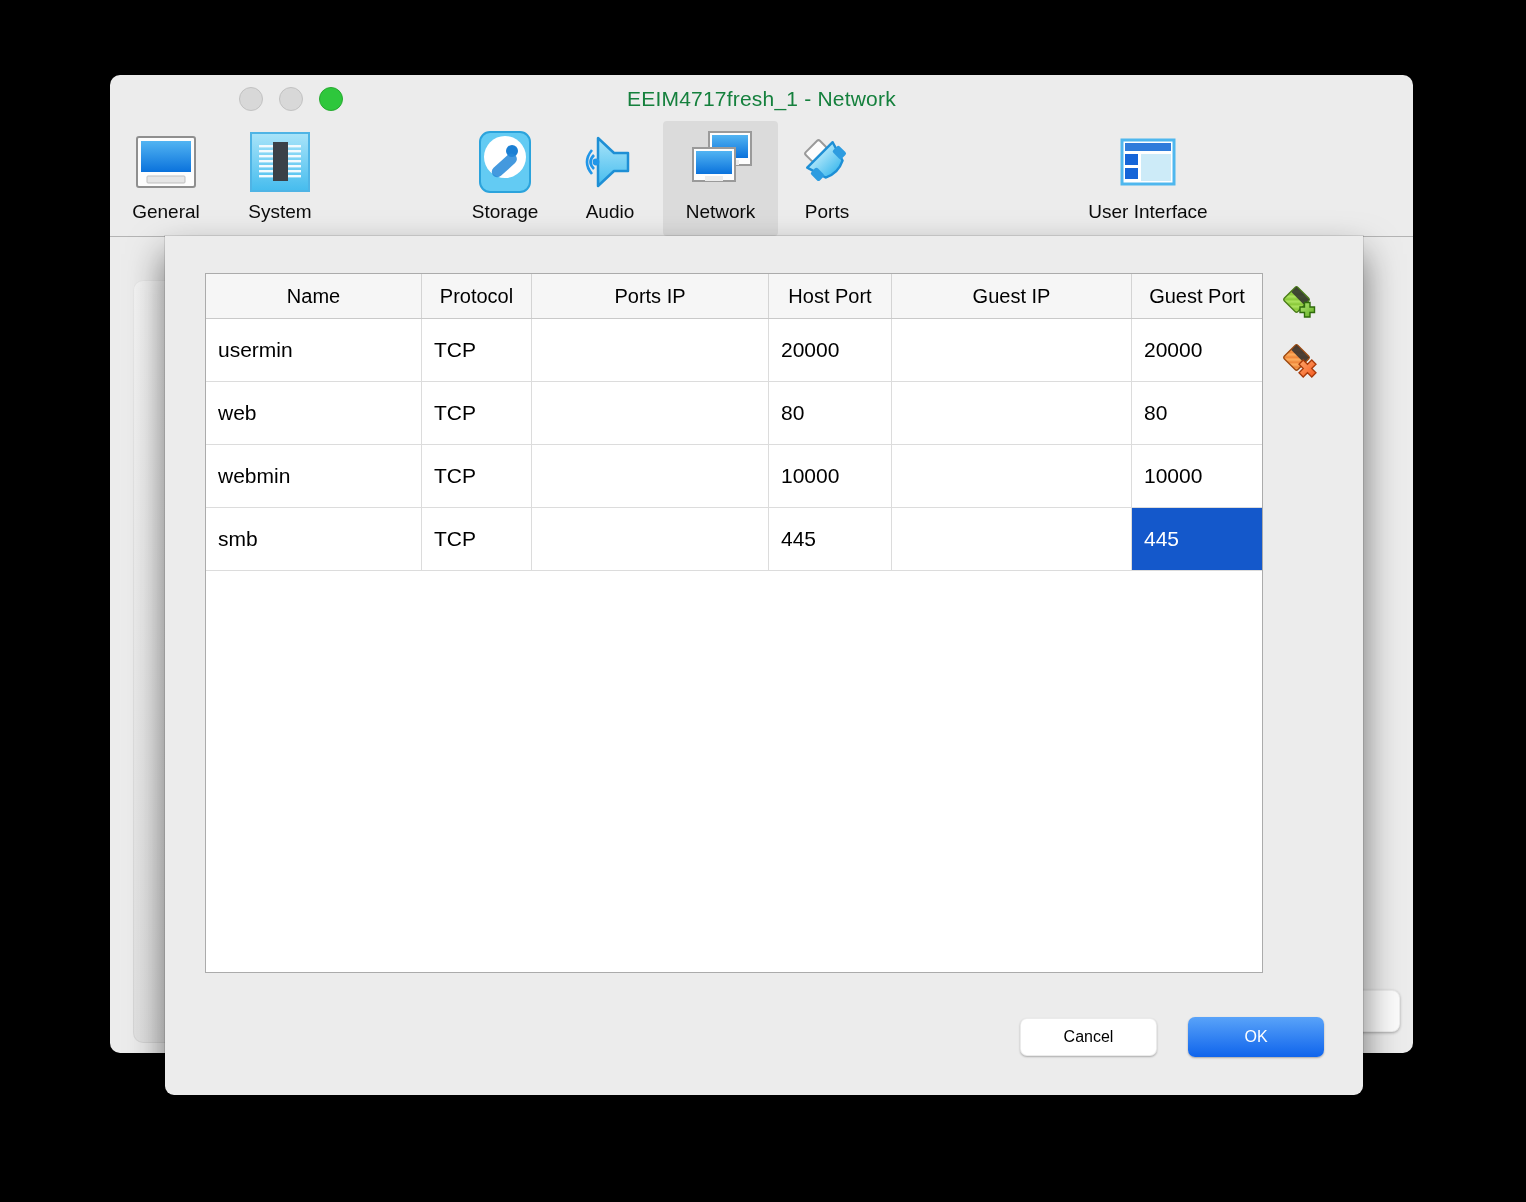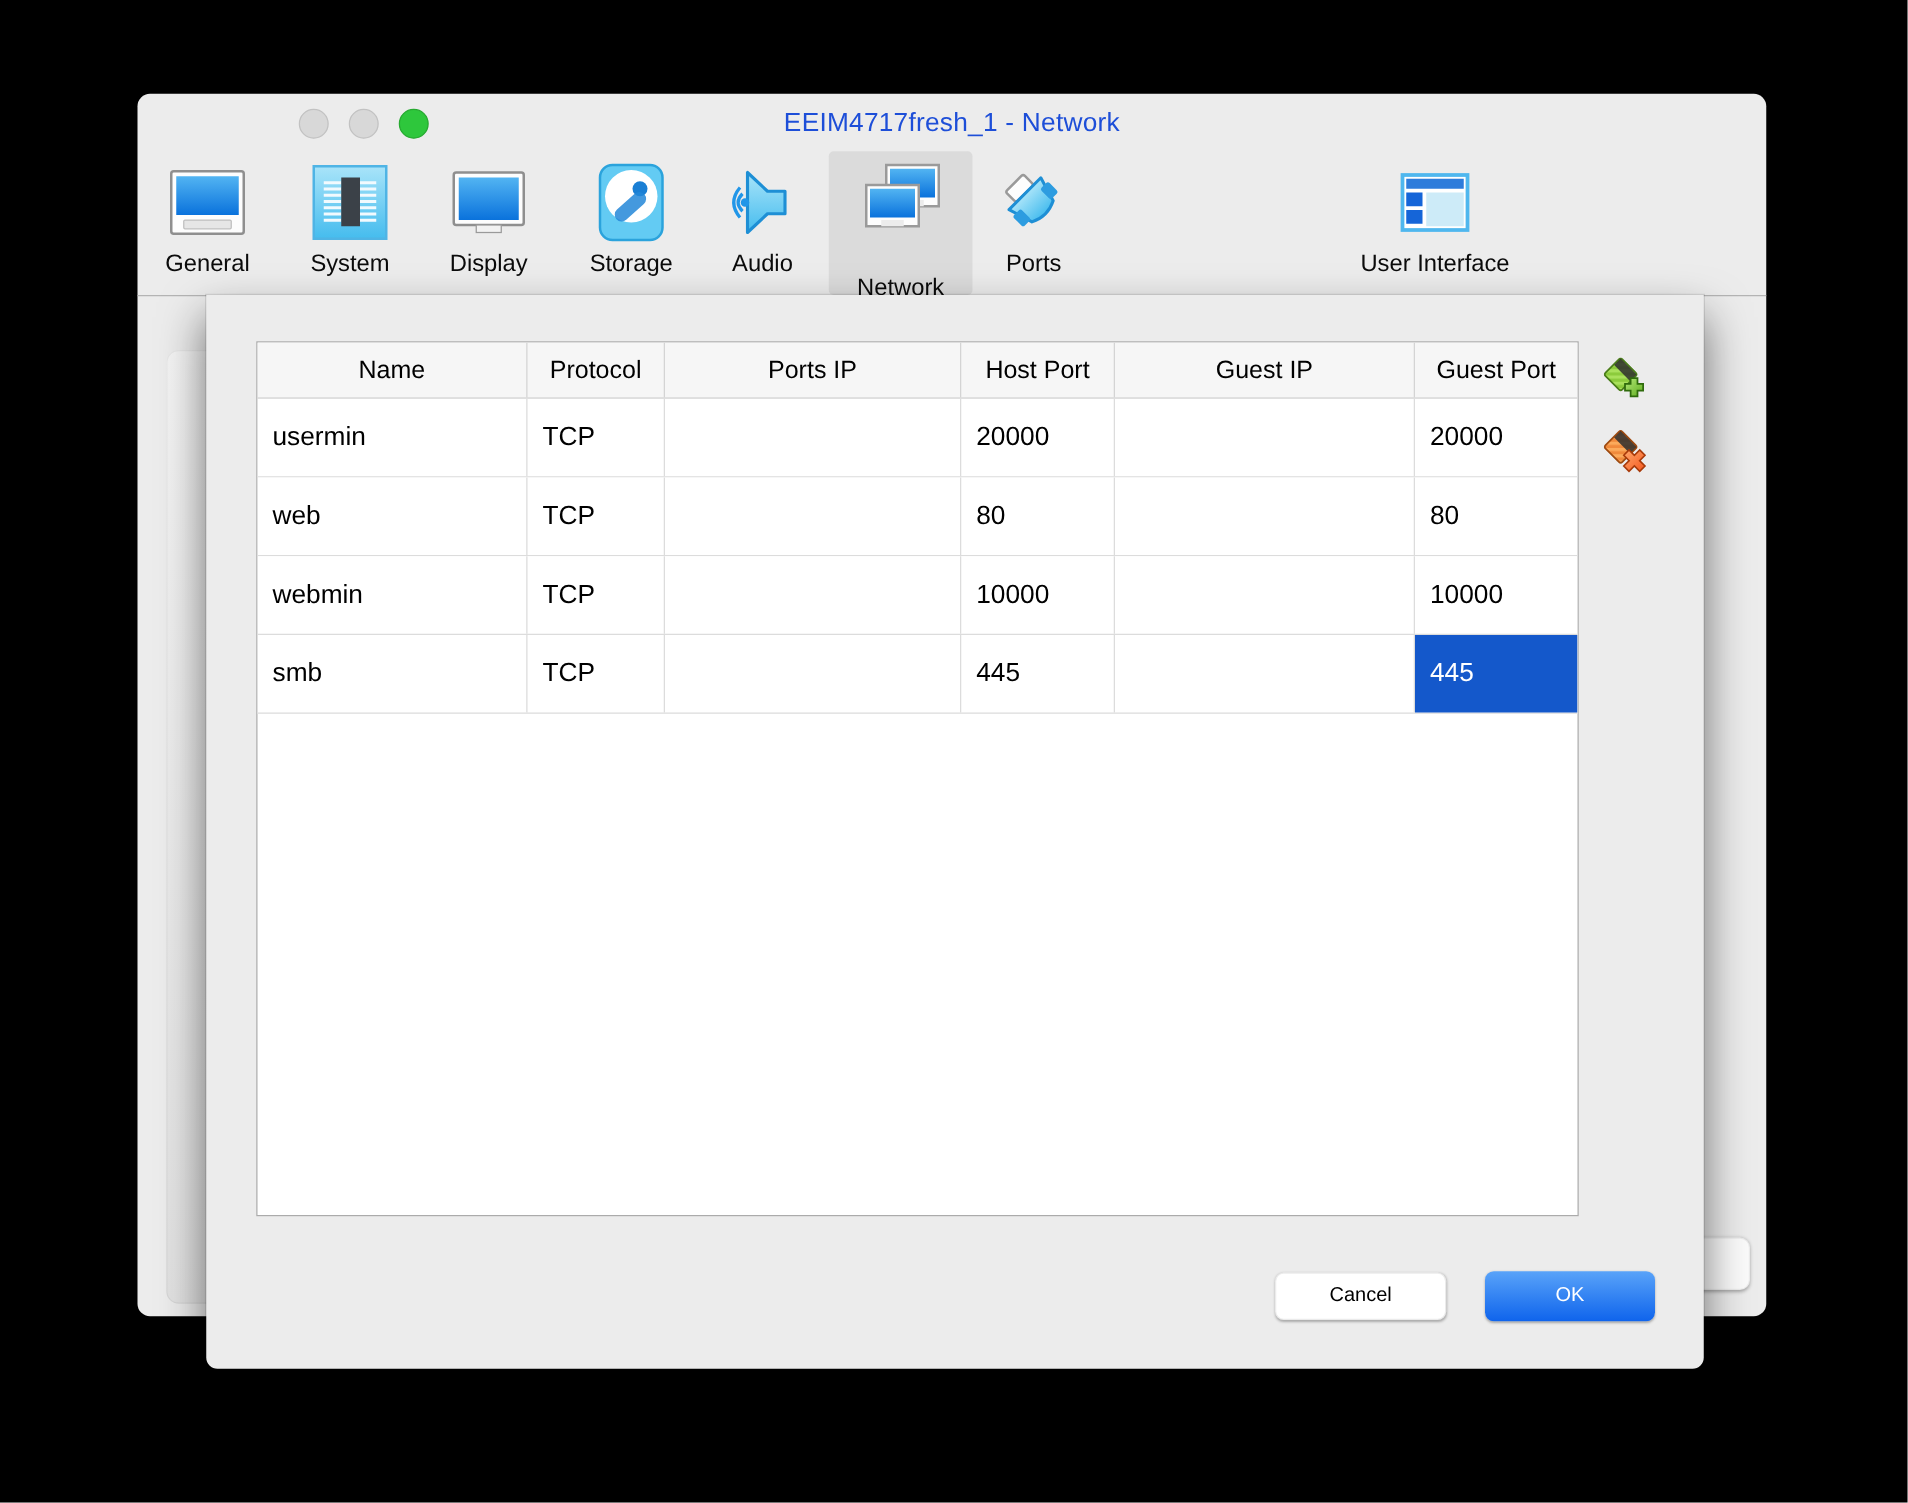--- a/index.html
+++ b/index.html
@@ -13,33 +13,33 @@
     position:absolute;left:110px;top:75px;width:1303px;height:978px;
     background:#ECECEC;border-radius:10px;
     box-shadow:0 20px 50px rgba(0,0,0,.6);
   }
   .titlebar{position:absolute;top:0;left:0;right:0;height:46px;}
   .traffic{position:absolute;top:12px;width:24px;height:24px;border-radius:50%;box-sizing:border-box;}
   .traffic.gray{background:#D8D8D8;border:1px solid #C2C2C2;}
   .traffic.green{background:#2EC73C;border:1px solid #27AA31;}
   .win-title{
     position:absolute;left:0;right:0;top:0;height:46px;line-height:48px;
-    text-align:center;font-size:21px;color:#1d4ed8;letter-spacing:.2px;
+    text-align:center;font-size:21px;color:#15803d;letter-spacing:.2px;
   }
   
   .toolbar{
     position:absolute;top:46px;left:0;right:0;height:115px;
     border-bottom:1px solid #B4B4B4;
   }
   .tb-item{
     position:absolute;top:0;height:115px;box-sizing:border-box;
     display:flex;flex-direction:column;align-items:center;padding-top:9px;
     border-radius:4px;cursor:default;
   }
-  .tb-item.selected{background:#DBDBDB;gap:19px;}
+  .tb-item.selected{background:#DBDBDB;}
   .tb-icon{width:64px;height:64px;flex:0 0 64px;}
   .tb-label{margin-top:7px;font-size:19px;color:#0B0B0B;white-space:nowrap;}
   
   .groupbox{
     position:absolute;left:23px;top:205px;width:130px;height:763px;border-radius:10px;
     background:linear-gradient(180deg,#F4F4F4,#E2E2E2);
     box-shadow:inset 0 0 0 1px rgba(0,0,0,.05);
   }
   .hidden-parent-btn{
     position:absolute;left:1240px;top:915px;width:50px;height:42px;border-radius:8px;
@@ -160,28 +160,20 @@
             <rect x="39" y="30" width="14" height="2.4"></rect>
           <rect x="39" y="35" width="14" height="2.4"></rect>
             <rect x="39" y="40" width="14" height="2.4"></rect>
           <rect x="39" y="45" width="14" height="2.4"></rect>
         </g>
         <rect x="25" y="12" width="15" height="39" fill="#3B4148"></rect>
       </svg>
       <span class="tb-label">System</span>
     </div>
 
-    <div class="tb-item" style="left:236px;width:90px">
-      <svg class="tb-icon" viewBox="0 0 64 64">
-        <rect x="4" y="8" width="56" height="42" rx="2" fill="#FDFDFD" stroke="#8F8F8F" stroke-width="2"></rect>
-        <rect x="8" y="12" width="48" height="34" fill="url(#gScreen)"></rect>
-        <rect x="22" y="50" width="20" height="6" fill="#F2F2F2" stroke="#9A9A9A"></rect>
-      </svg>
-      <span class="tb-label">Display</span>
-    </div>
 
     <div class="tb-item" style="left:350px;width:90px">
       <svg class="tb-icon" viewBox="0 0 64 64">
         <rect x="7" y="2" width="50" height="60" rx="10" fill="#63CBF3" stroke="#2BA3DC" stroke-width="2"></rect>
         <circle cx="32" cy="27" r="21" fill="#FFFFFF"></circle>
         <circle cx="39" cy="21" r="6" fill="#1A7FD4"></circle>
         <rect x="16" y="30" width="30" height="11" rx="5.5" transform="rotate(-42 31 35)" fill="#2387D8" opacity="0.85"></rect>
       </svg>
       <span class="tb-label">Storage</span>
     </div>

